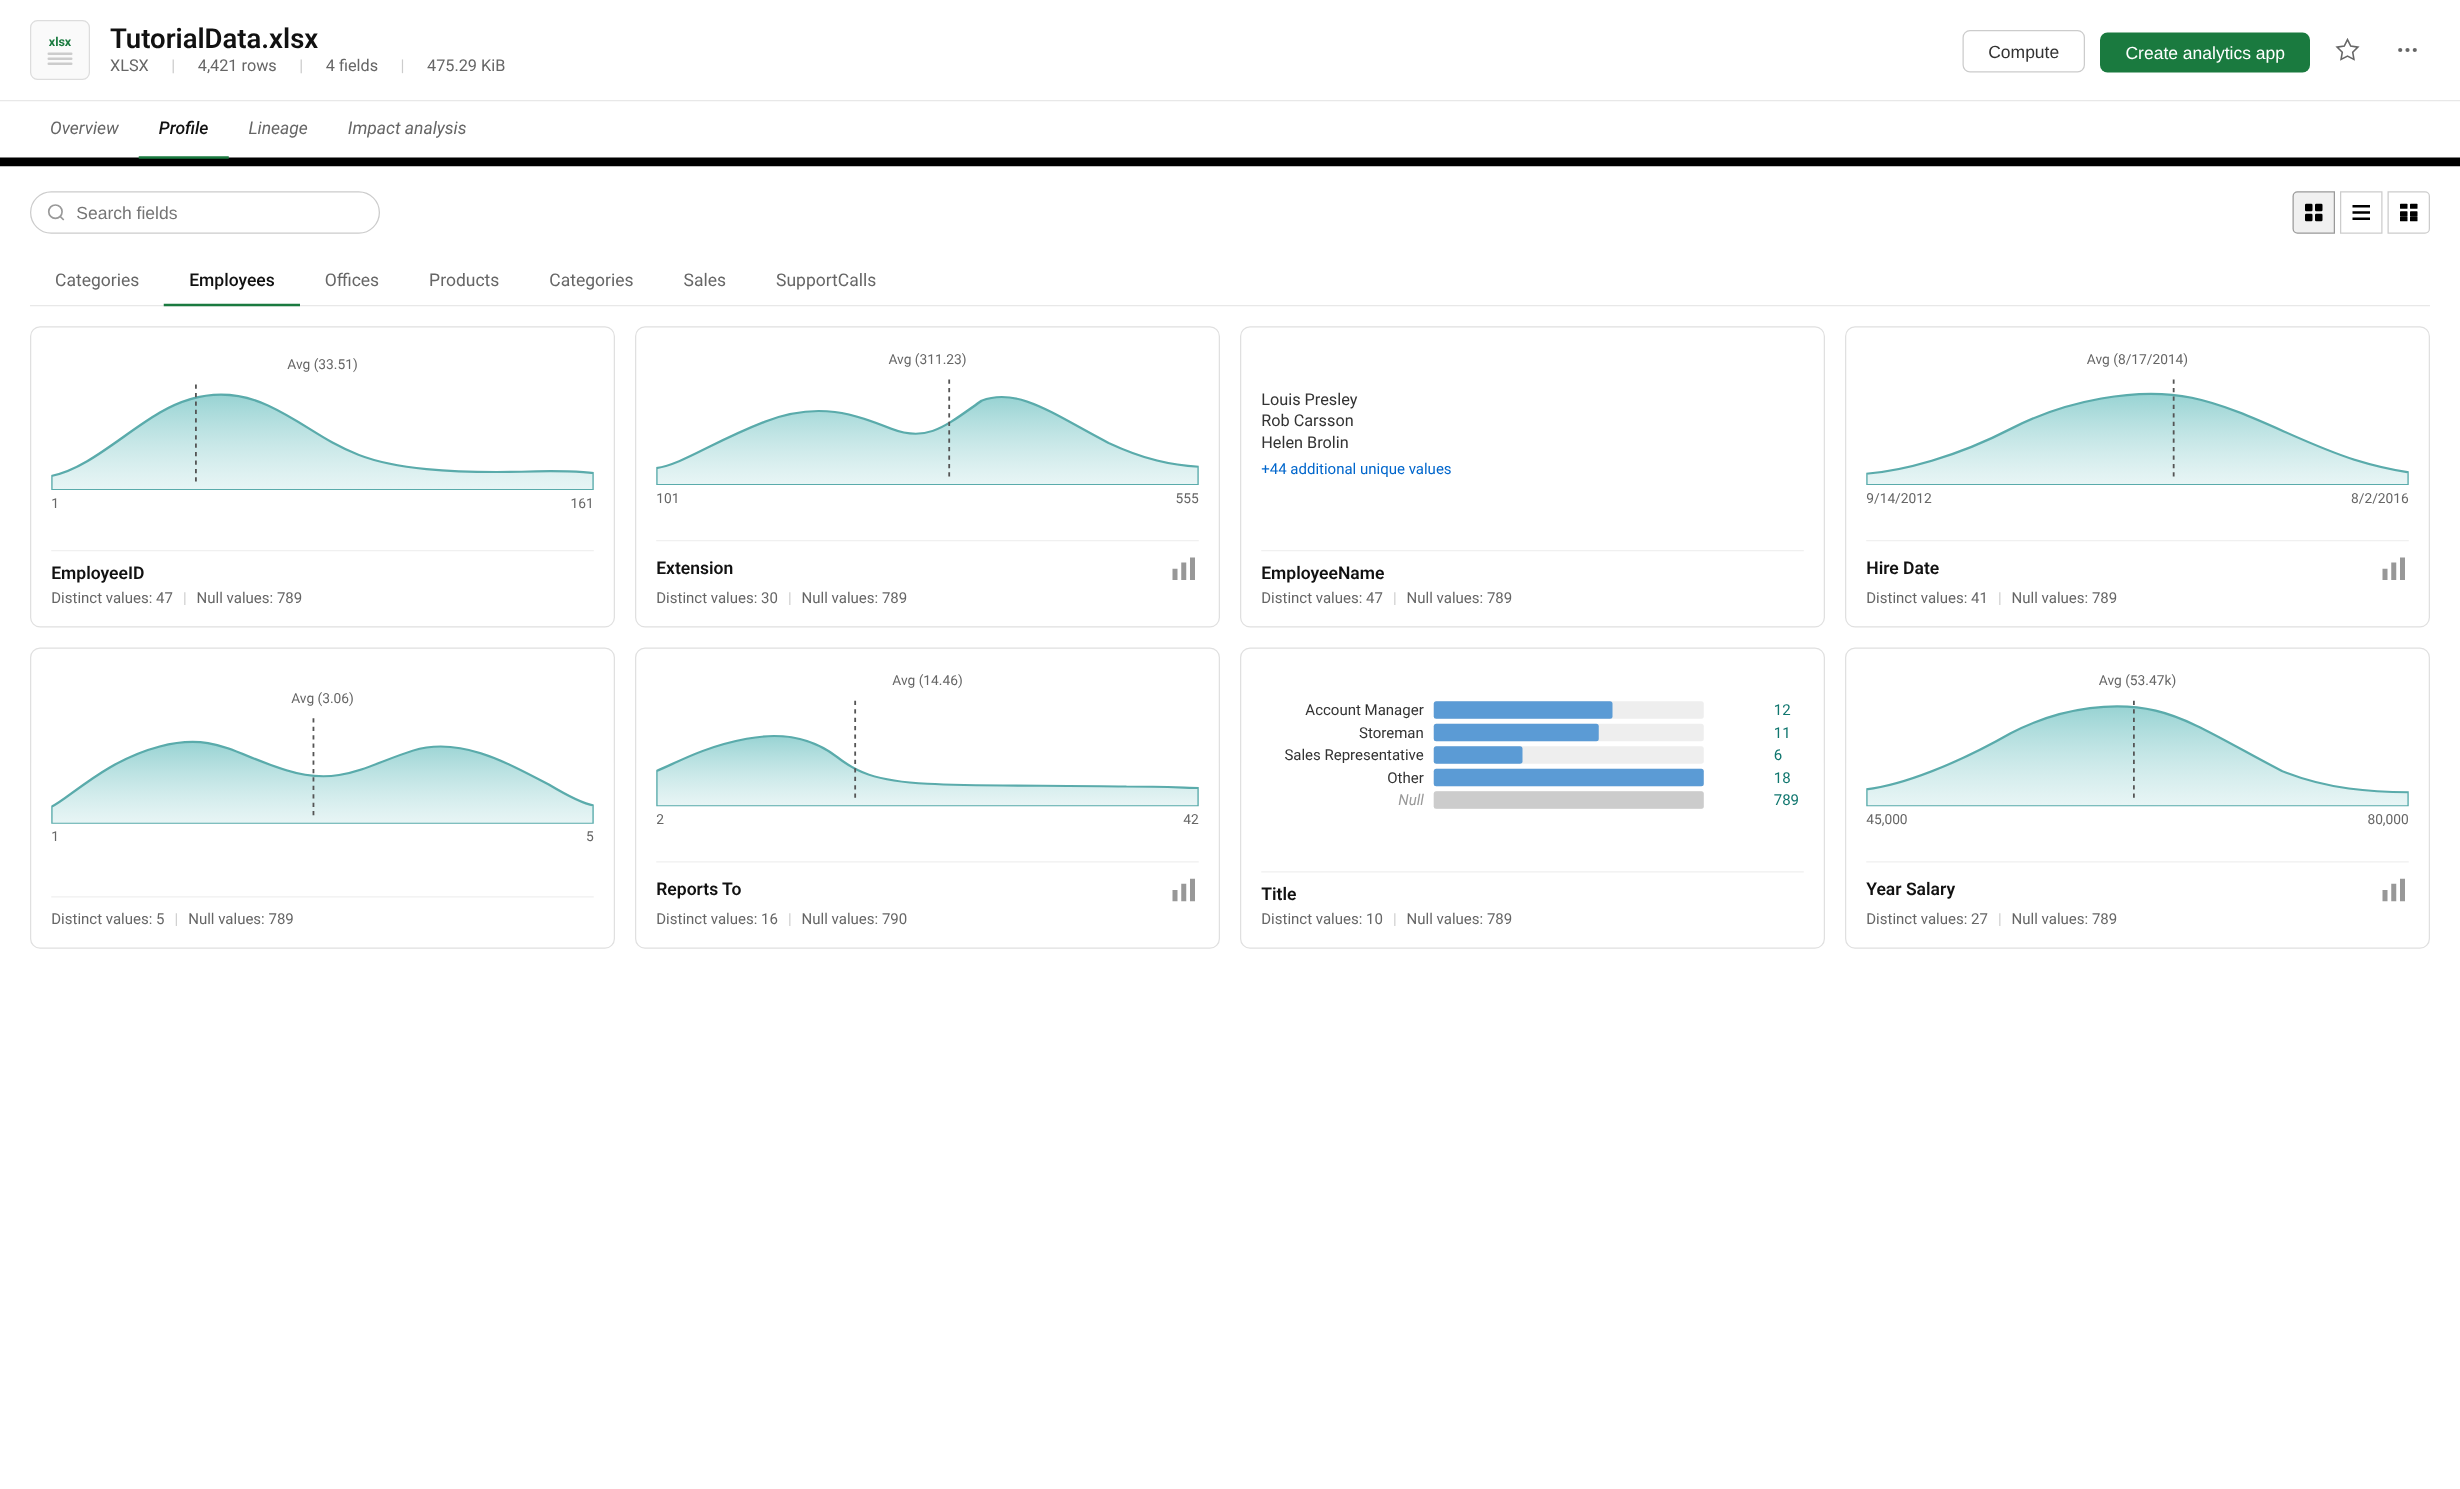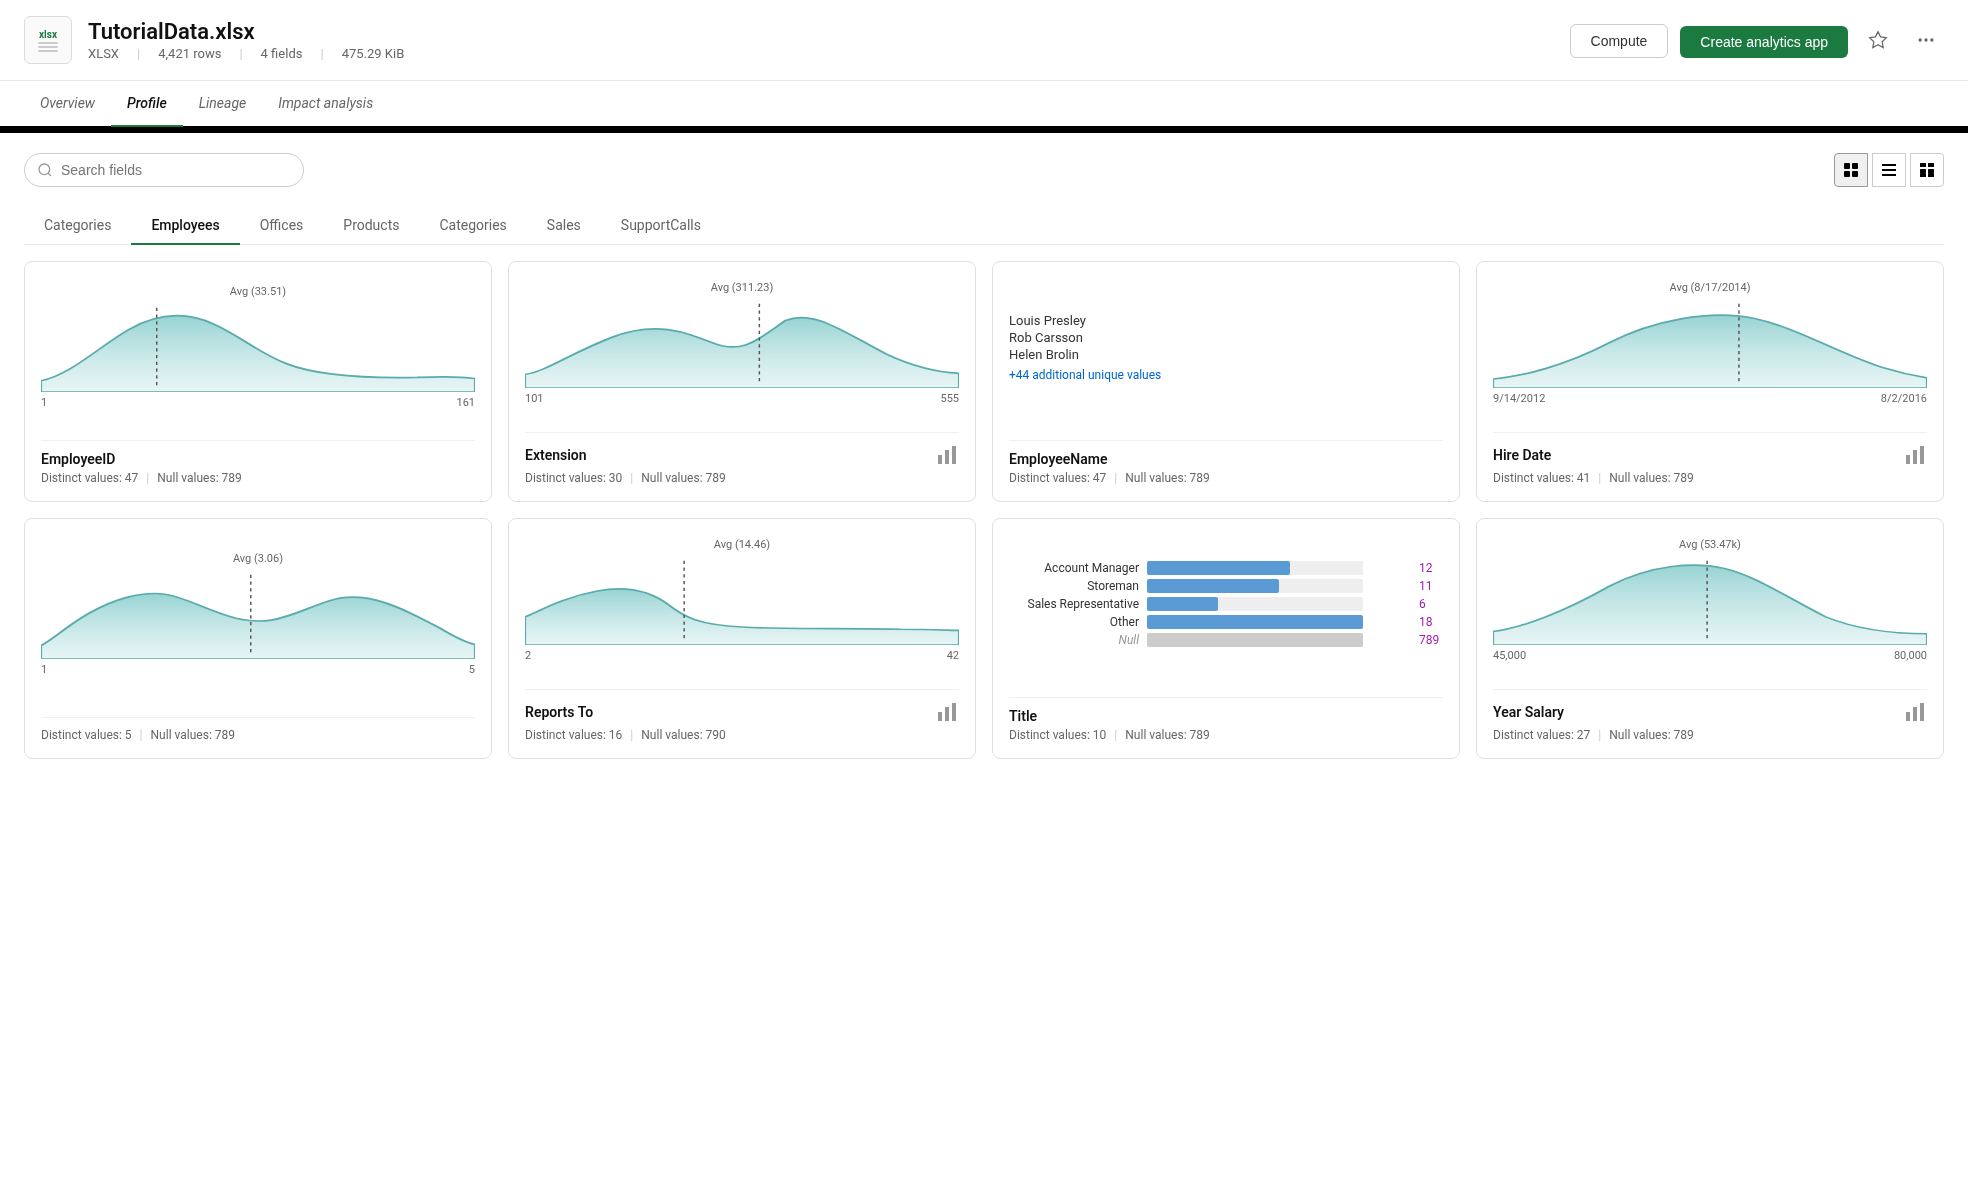--- a/index.html
+++ b/index.html
@@ -63,21 +63,21 @@
     .name-list { display: flex; flex-direction: column; gap: 2px; font-size: 13px; color: #333; padding: 10px 0; }
     .name-list .more { color: #0066cc; font-size: 12px; margin-top: 4px; }
 
     
     .bar-chart { display: flex; flex-direction: column; gap: 4px; padding: 8px 0; font-size: 12px; }
     .bar-row { display: flex; align-items: center; gap: 8px; }
     .bar-label { width: 130px; font-size: 12px; color: #333; text-align: right; }
     .bar-label.null-label { color: #999; font-style: italic; }
     .bar-track { flex: 1; background: #eee; height: 14px; border-radius: 2px; position: relative; }
     .bar-fill { height: 100%; border-radius: 2px; background: #5b9bd5; }
-    .bar-val { font-size: 12px; color: #a21caf; min-width: 24px; margin-left: 48px; }
+    .bar-val { font-size: 12px; color: #0f766e; min-width: 24px; margin-left: 48px; }
 
     
     .chart-icon { width: 24px; height: 24px; opacity: 0.5; }
   </style>
 </head>
 <body>
 
 <div class="header">
   <div class="header-left">
     <div class="file-icon">

